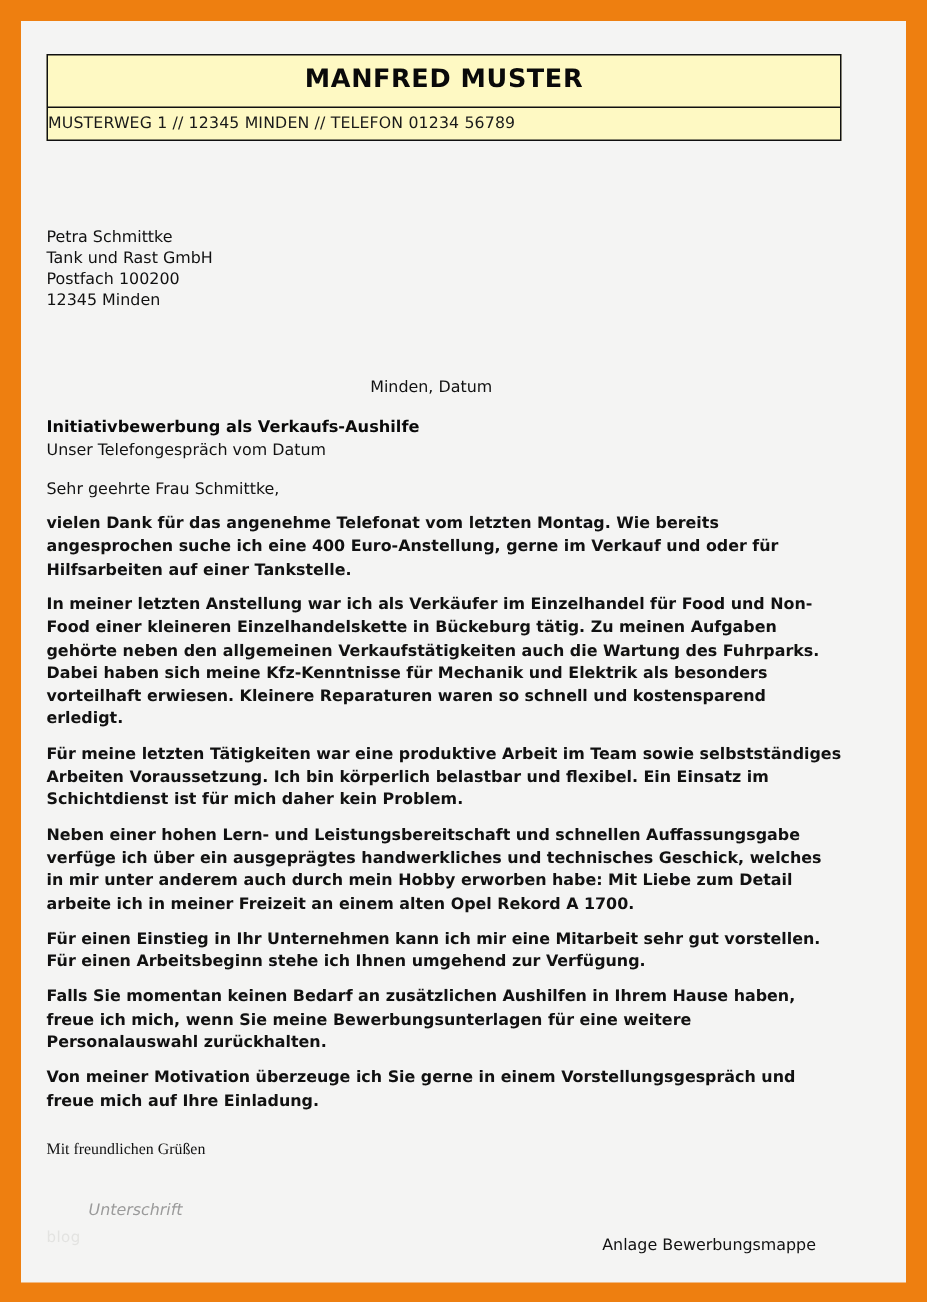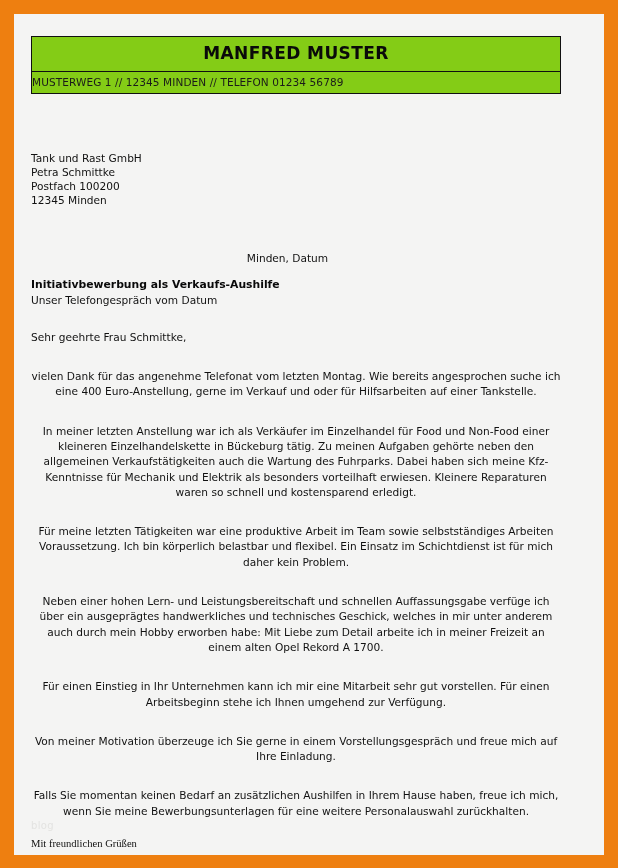--- a/index.html
+++ b/index.html
@@ -30,21 +30,21 @@
     left: 17px;
     top: 22px;
     width: 530px;
     box-sizing: border-box;
   }
 
   
   .letterhead {
     border: 1.3px solid #101010;
     box-sizing: border-box;
-    background: #84cc16;
+    background: #fef9c3;
   }
   .letterhead-name {
     text-align: center;
     font-size: 17px;
     font-weight: bold;
     letter-spacing: 0.4px;
     color: #0a0a0a;
     padding: 7px 0 8px 0;
     border-bottom: 1.3px solid #101010;
     line-height: 1.1;
@@ -88,31 +88,32 @@
   .subject-sub {
     font-size: 10.6px;
     color: #111111;
     line-height: 14.5px;
     margin-top: 1px;
   }
   .subject-sub .em { }
 
   
   .salutation {
-    margin-top: 23px;
+    margin-top: 12px;
     font-size: 10.6px;
     color: #111111;
     line-height: 15px;
   }
   .body-paragraph {
-    margin-top: 24px;
+    margin-top: 8px;
     font-size: 10.6px;
     color: #111111;
     line-height: 15.3px;
-    text-align: center;
+    text-align: left;
+    font-weight: bold;
   }
   .closing {
     margin-top: 17px;
     font-size: 10.6px;
     color: #111111;
     line-height: 15px;
     font-family: Liberation Serif, serif;
   }
 
   
@@ -148,42 +149,42 @@
 <div class="page-frame">
 
   <div class="sheet">
 
     <div class="letterhead">
       <div class="letterhead-name">MANFRED MUSTER</div>
       <div class="letterhead-contact">MUSTERWEG 1 // 12345 MINDEN // TELEFON 01234 56789</div>
     </div>
 
     <div class="address-block">
+      <div class="address-line">Petra Schmittke</div>
       <div class="address-line">Tank und Rast GmbH</div>
-      <div class="address-line">Petra Schmittke</div>
       <div class="address-line">Postfach 100200</div>
       <div class="address-line">12345 Minden</div>
     </div>
 
     <div class="date-line">Minden, Datum</div>
 
     <div class="subject-block">
       <div class="subject-title">Initiativbewerbung als Verkaufs-Aushilfe</div>
       <div class="subject-sub"><span>Unser Telefongespräch vom </span><span class="em">Datum</span></div>
     </div>
 
     <div class="salutation">Sehr geehrte Frau Schmittke,</div>
 
     <div class="body-paragraph">vielen Dank für das angenehme Telefonat vom letzten Montag. Wie bereits angesprochen suche ich eine 400 Euro-Anstellung, gerne im Verkauf und oder für Hilfsarbeiten auf einer Tankstelle.</div>
     <div class="body-paragraph">In meiner letzten Anstellung war ich als Verkäufer im Einzelhandel für Food und Non-Food einer kleineren Einzelhandelskette in Bückeburg tätig. Zu meinen Aufgaben gehörte neben den allgemeinen Verkaufstätigkeiten auch die Wartung des Fuhrparks. Dabei haben sich meine Kfz-Kenntnisse für Mechanik und Elektrik als besonders vorteilhaft erwiesen. Kleinere Reparaturen waren so schnell und kostensparend erledigt.</div>
     <div class="body-paragraph">Für meine letzten Tätigkeiten war eine produktive Arbeit im Team sowie selbstständiges Arbeiten Voraussetzung. Ich bin körperlich belastbar und flexibel. Ein Einsatz im Schichtdienst ist für mich daher kein Problem.</div>
     <div class="body-paragraph">Neben einer hohen Lern- und Leistungsbereitschaft und schnellen Auffassungsgabe verfüge ich über ein ausgeprägtes handwerkliches und technisches Geschick, welches in mir unter anderem auch durch mein Hobby erworben habe: Mit Liebe zum Detail arbeite ich in meiner Freizeit an einem alten Opel Rekord A 1700.</div>
     <div class="body-paragraph">Für einen Einstieg in Ihr Unternehmen kann ich mir eine Mitarbeit sehr gut vorstellen. Für einen Arbeitsbeginn stehe ich Ihnen umgehend zur Verfügung.</div>
+    <div class="body-paragraph">Falls Sie momentan keinen Bedarf an zusätzlichen Aushilfen in Ihrem Hause haben, freue ich mich, wenn Sie meine Bewerbungsunterlagen für eine weitere Personalauswahl zurückhalten.</div>
     <div class="body-paragraph">Von meiner Motivation überzeuge ich Sie gerne in einem Vorstellungsgespräch und freue mich auf Ihre Einladung.</div>
-    <div class="body-paragraph">Falls Sie momentan keinen Bedarf an zusätzlichen Aushilfen in Ihrem Hause haben, freue ich mich, wenn Sie meine Bewerbungsunterlagen für eine weitere Personalauswahl zurückhalten.</div>
 
     <div class="closing">Mit freundlichen Grüßen</div>
 
     <div class="signature">Unterschrift</div>
 
     <div class="enclosure">Anlage Bewerbungsmappe</div>
 
   </div>
 
   <div class="watermark">blog</div>

